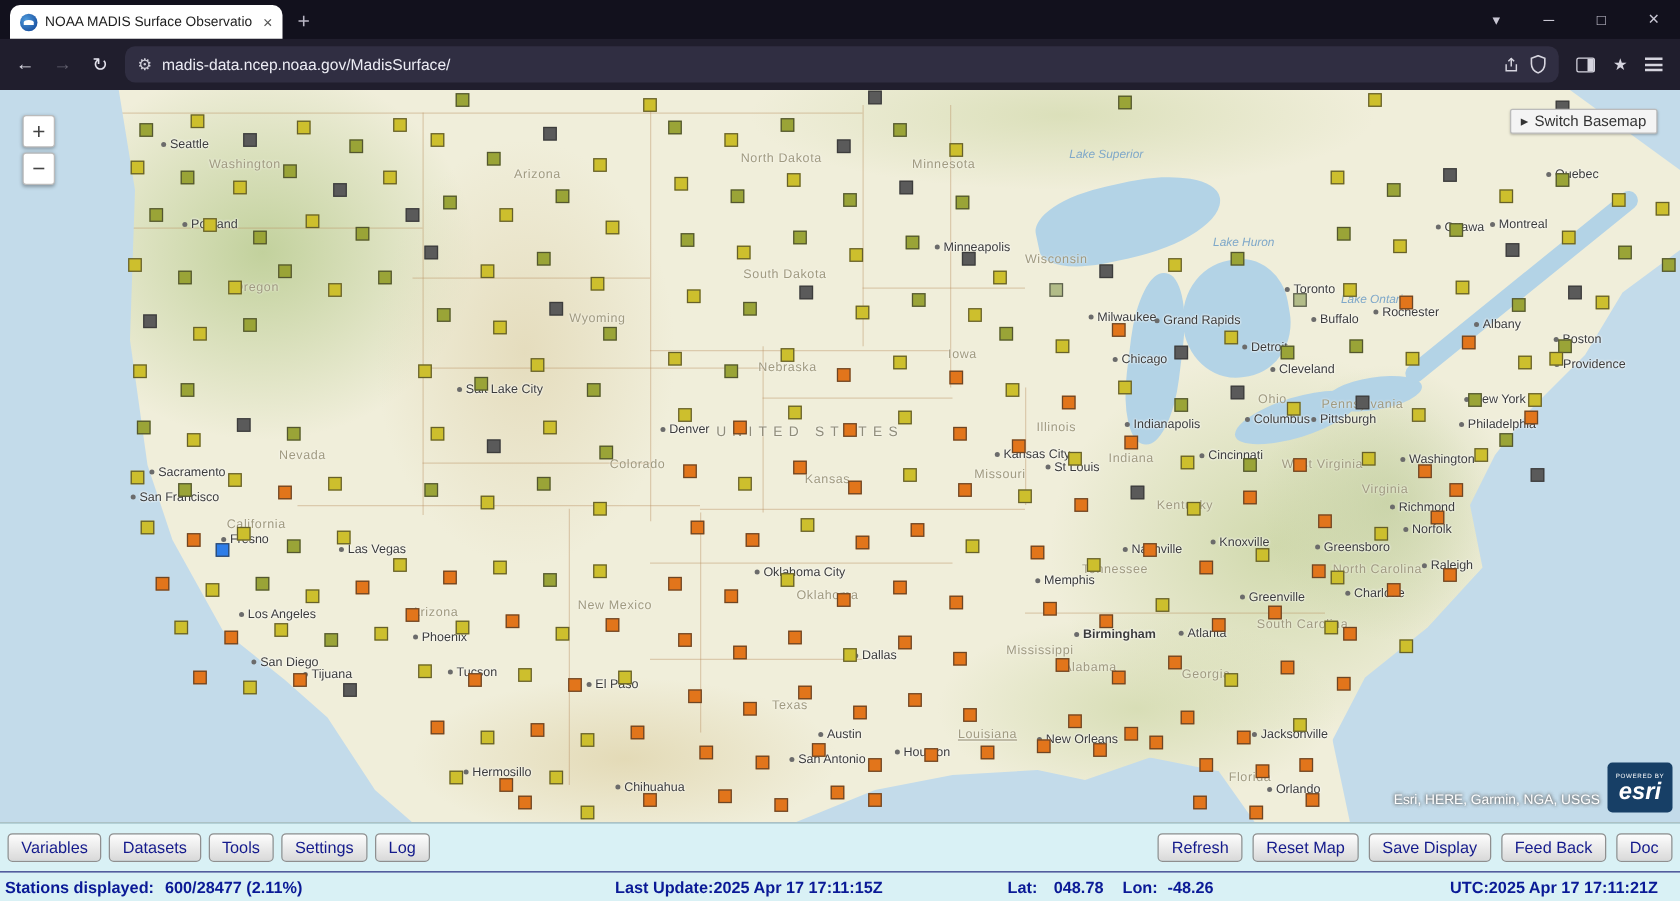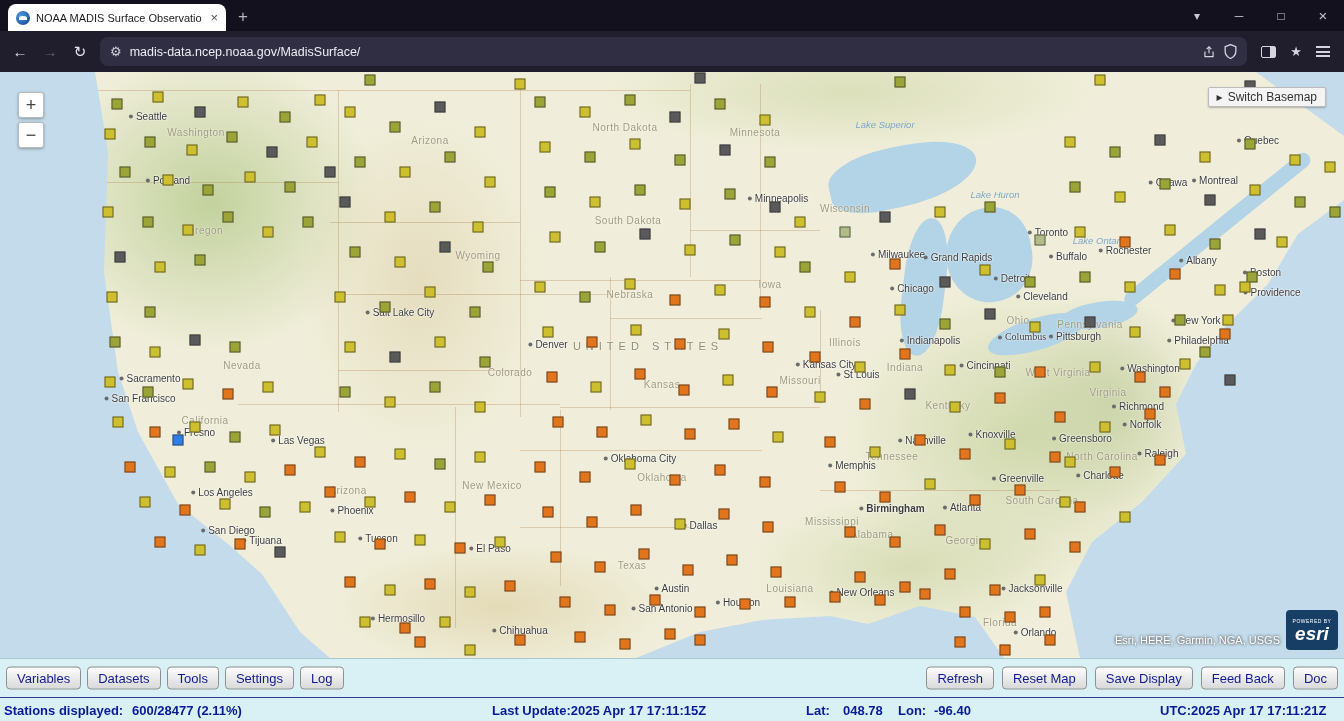--- a/index.html
+++ b/index.html
@@ -208,21 +208,21 @@
         <div class="lbl city" style="left: 1075px; top: 264px;">Pittsburgh</div>
         <div class="lbl city" style="left: 1196px; top: 248px;">New York</div>
         <div class="lbl city" style="left: 1198px; top: 268px;">Philadelphia</div>
         <div class="lbl city" style="left: 548px; top: 272px;">Denver</div>
         <div class="lbl country" style="left: 648px; top: 274px;">UNITED STATES</div>
         <div class="lbl city" style="left: 826px; top: 292px;">Kansas City</div>
         <div class="lbl state" style="left: 845px; top: 270px;">Illinois</div>
         <div class="lbl city" style="left: 930px; top: 268px;">Indianapolis</div>
         <div class="lbl state" style="left: 905px; top: 295px;">Indiana</div>
         <div class="lbl city" style="left: 985px; top: 293px;">Cincinnati</div>
-        <div class="lbl city" style="left: 1022px; top: 264px; font-family: Liberation Serif, serif;">Columbus</div>
+        <div class="lbl city" style="left: 1022px; top: 264px;">Columbus</div>
         <div class="lbl state" style="left: 990px; top: 248px; margin-left: 28px;">Ohio</div>
         <div class="lbl city" style="left: 1150px; top: 296px;">Washington</div>
         <div class="lbl city" style="left: 858px; top: 302px;">St Louis</div>
         <div class="lbl state" style="left: 800px; top: 308px;">Missouri</div>
         <div class="lbl state" style="left: 662px; top: 312px;">Kansas</div>
         <div class="lbl state" style="left: 510px; top: 300px;">Colorado</div>
         <div class="lbl state" style="left: 1058px; top: 300px;">West Virginia</div>
         <div class="lbl state" style="left: 948px; top: 333px;">Kentucky</div>
         <div class="lbl city" style="left: 150px; top: 306px;">Sacramento</div>
         <div class="lbl state" style="left: 242px; top: 293px;">Nevada</div>
@@ -256,21 +256,21 @@
         <div class="lbl city" style="left: 892px; top: 436px; font-weight: bold;">Birmingham</div>
         <div class="lbl city" style="left: 962px; top: 435px;">Atlanta</div>
         <div class="lbl state" style="left: 965px; top: 468px;">Georgia</div>
         <div class="lbl state" style="left: 832px; top: 449px;">Mississippi</div>
         <div class="lbl state" style="left: 872px; top: 462px;">Alabama</div>
         <div class="lbl city" style="left: 700px; top: 453px;">Dallas</div>
         <div class="lbl state" style="left: 632px; top: 493px;">Texas</div>
         <div class="lbl city" style="left: 672px; top: 516px;">Austin</div>
         <div class="lbl city" style="left: 662px; top: 536px;">San Antonio</div>
         <div class="lbl city" style="left: 738px; top: 530px;">Houston</div>
-        <div class="lbl state" style="left: 790px; top: 516px;">Louisiana</div>
+        <div class="lbl state" style="left: 790px; top: 516px; text-decoration: underline;">Louisiana</div>
         <div class="lbl city" style="left: 862px; top: 520px;">New Orleans</div>
         <div class="lbl city" style="left: 1032px; top: 516px;">Jacksonville</div>
         <div class="lbl city" style="left: 398px; top: 546px;">Hermosillo</div>
         <div class="lbl city" style="left: 520px; top: 558px;">Chihuahua</div>
         <div class="lbl city" style="left: 1035px; top: 560px;">Orlando</div>
         <div class="lbl state" style="left: 1000px; top: 550px;">Florida</div>
       </div>
     <div id="markers-layer">
         <div class="marker" style="left: 117px; top: 32px; width: 11px; height: 11px; background: rgb(154, 164, 55);"></div>
         <div class="marker" style="left: 158px; top: 25px; width: 11px; height: 11px; background: rgb(205, 191, 45);"></div>
@@ -606,17 +606,17 @@
       </div>
   </div>
 
   <div class="statusbar">
     <span style="left:4px;">Stations displayed:</span>
     <span style="left:132px;">600/28477 (2.11%)</span>
     <span style="left:492px;">Last Update:2025 Apr 17 17:11:15Z</span>
     <span style="left:806px;">Lat:</span>
     <span style="left:843px;">048.78</span>
     <span style="left:898px;">Lon:</span>
-    <span style="left:934px;">-96.40</span>
+    <span style="left:934px;">-48.26</span>
     <span style="left:1160px;">UTC:2025 Apr 17 17:11:21Z</span>
   </div>
 
 </div>
 
 </body></html>

